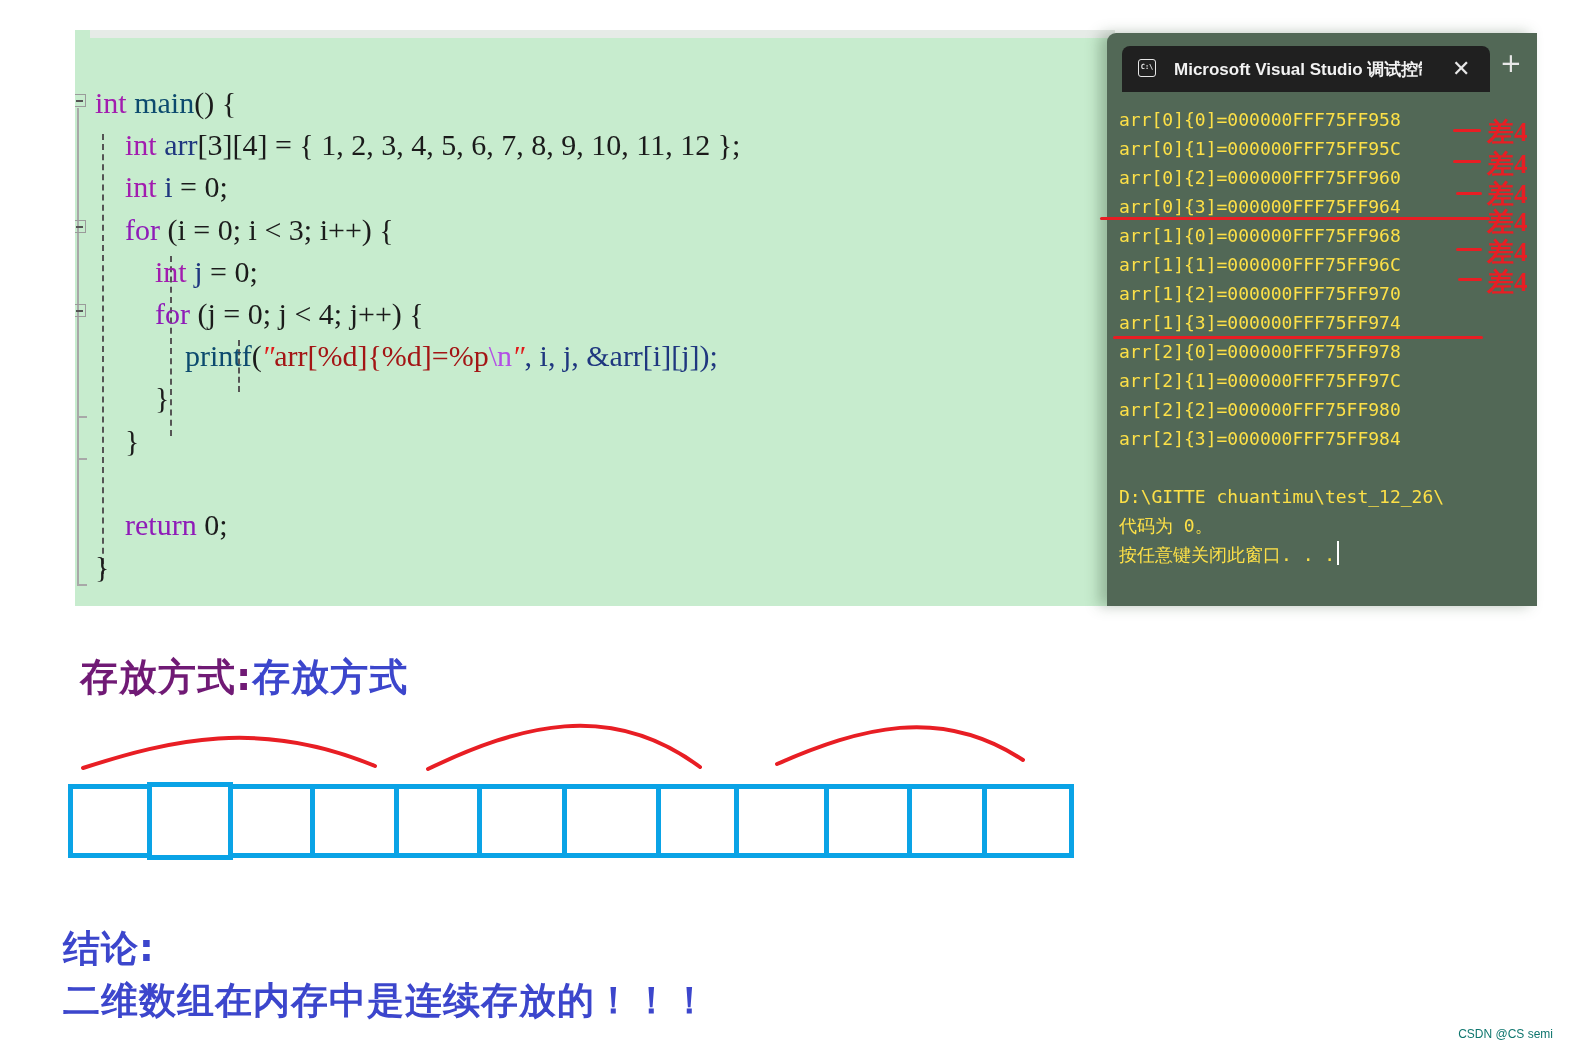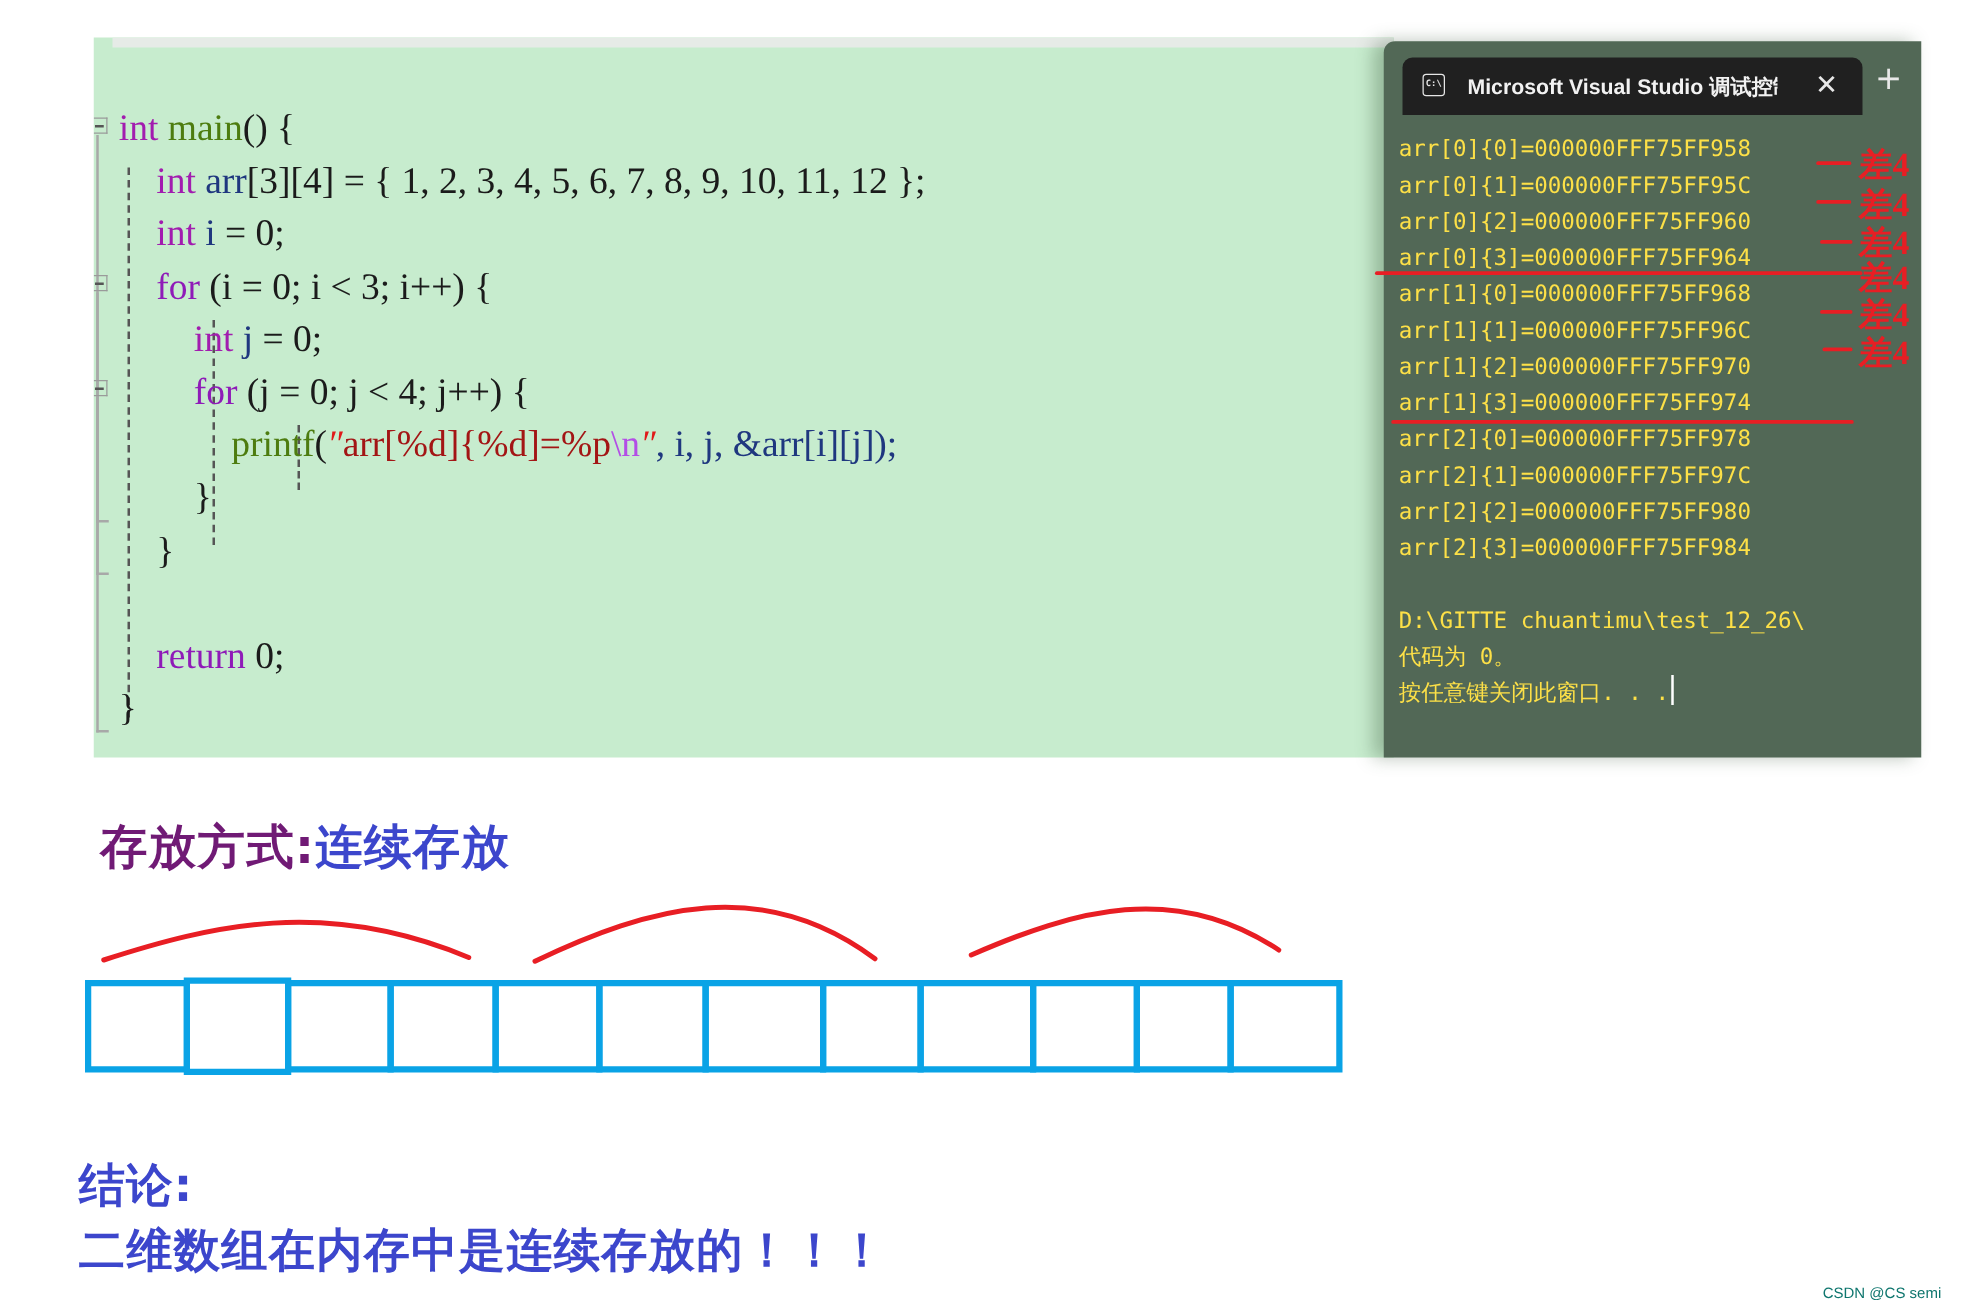--- a/index.html
+++ b/index.html
@@ -16,21 +16,21 @@
   .fold-box::after { content: ""; position: absolute; left: 1px; top: 5px; width: 7px; height: 2px; background: #555; }
   .fold-line { position: absolute; left: 2px; width: 2px; background: #a8a8a8; }
   .fold-end { position: absolute; left: 2px; width: 10px; height: 2px; background: #a8a8a8; }
   .guide { position: absolute; width: 0; border-left: 2px dashed #555; }
 
   .code { position: absolute; left: 20px; top: 52px; margin: 0;
           font-family: "Liberation Serif", "DejaVu Serif", serif; font-size: 30px;
           line-height: 42.2px; color: #1b1b1b; white-space: pre; }
   .kw  { color: #a21caf; }
   .ctl { color: #8f1bb8; text-align: center; }
-  .fn  { color: #4d7c0f; margin-top: 39px; }
+  .fn  { color: #0c4a6e; margin-top: 39px; }
   .var { color: #1f377f; }
   .str { color: #a31515; }
   .esc { color: #b34ee6; }
   .quote { color: #e01a1a; font-style: italic; }
 
   
   .console { position: absolute; left: 1107px; top: 33px; width: 430px; height: 573px;
              background: #526856; border-radius: 9px 0 0 0; overflow: hidden;
              box-shadow: -8px 0 14px rgba(60,90,60,0.35); }
   .console-tab { position: absolute; left: 15px; top: 13px; width: 368px; height: 46px;
@@ -140,21 +140,21 @@
 <div class="red-line" style="left:1113px;top:336px;width:370px"></div>
 
 <div class="diff-label" style="left:1487px;top:118px">差4</div>
 <div class="diff-label" style="left:1487px;top:150px">差4</div>
 <div class="diff-label" style="left:1487px;top:180px">差4</div>
 <div class="diff-label" style="left:1487px;top:208px">差4</div>
 <div class="diff-label" style="left:1487px;top:238px">差4</div>
 <div class="diff-label" style="left:1487px;top:268px">差4</div>
 
 <div class="storage-title">
-  <span class="lbl">存放方式:</span><span class="val">连续存放</span>
+  <span class="lbl">存放方式:</span><span class="val">存放方式</span>
 </div>
 
 <svg class="arcs" viewBox="0 700 1100 90">
   <path d="M83 768 C 170 740, 260 718, 375 766" stroke="#e81e24" stroke-width="4" fill="none" stroke-linecap="round"></path>
   <path d="M428 769 C 520 725, 610 700, 700 767" stroke="#e81e24" stroke-width="4" fill="none" stroke-linecap="round"></path>
   <path d="M777 764 C 860 728, 940 705, 1023 760" stroke="#e81e24" stroke-width="4" fill="none" stroke-linecap="round"></path>
 </svg>
 
 <div class="cells">
   <div class="cell" style="width:84px"></div>

